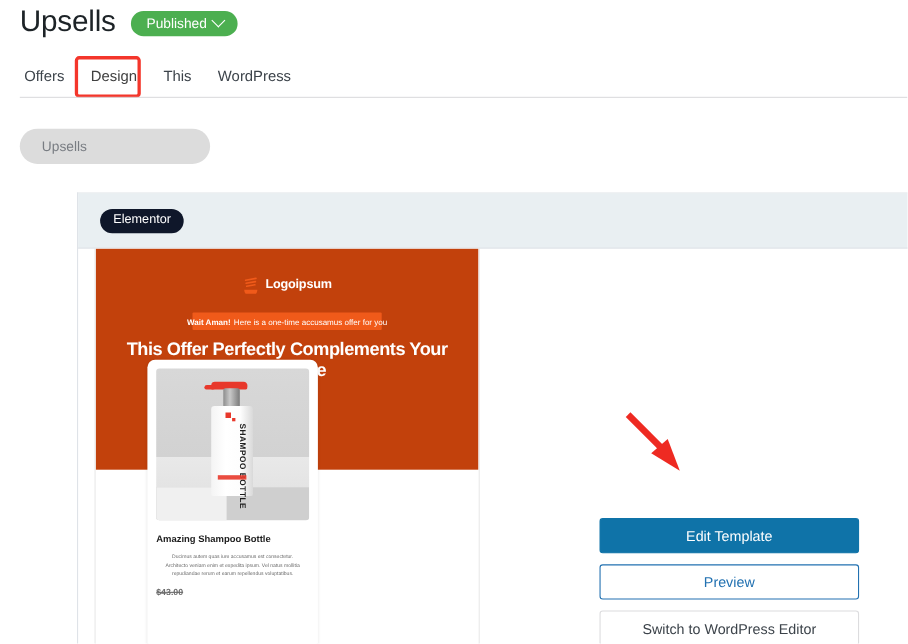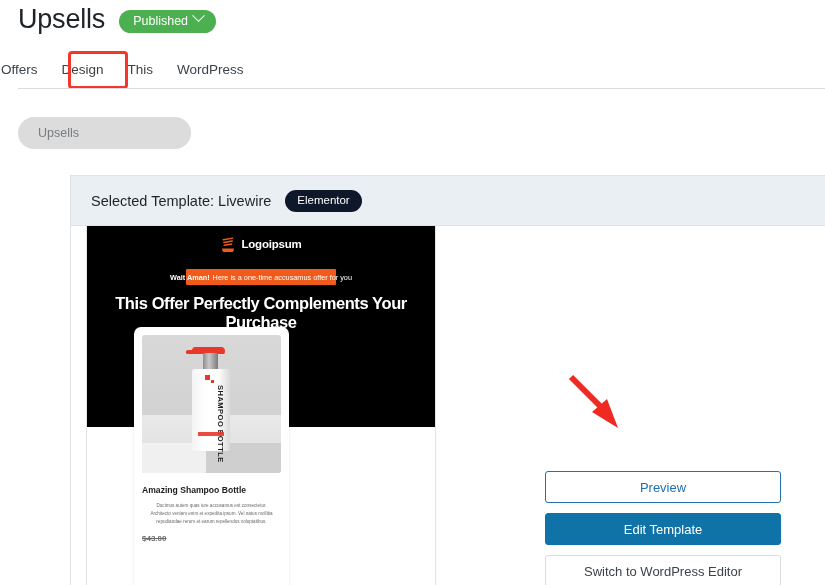--- a/index.html
+++ b/index.html
@@ -15,35 +15,35 @@
   
   .page-header {
     position: absolute; left: 18px; top: 2px;
     display: flex; align-items: center; gap: 14px;
   }
   .page-title {
     font-size: 27px; font-weight: 400; color: #1d2327;
     letter-spacing: -0.2px; line-height: 34px;
   }
   .status-pill {
-    display: inline-flex; gap: 6px;
+    display: inline-flex; align-items: center; gap: 6px;
     background: #4caf50; color: #ffffff;
     border-radius: 14px; padding: 4px 13px 5px 14px;
     font-size: 12.5px; line-height: 14px; margin-top: 5px;
     cursor: pointer;
   }
   .caret-down {
     display: inline-block; width: 9px; height: 9px;
     border-right: 1.6px solid #fff; border-bottom: 1.6px solid #fff;
     transform: rotate(45deg) translate(-2px,-2px);
   }
 
   
   .tabs {
-    position: absolute; left: 1px; top: 56px;
+    position: absolute; left: 22px; top: 56px;
     display: flex; align-items: flex-start; gap: 0;
   }
   .tab {
     font-size: 13.5px; color: #3c434a; padding: 6px 12px 8px 12px;
     cursor: pointer; white-space: nowrap; position: relative;
   }
   .tab:first-child { padding-left: 0; }
   .tab.active { color: #404040; }
   .tab-highlight {
     position: absolute; left: 68px; top: 51px;
@@ -102,35 +102,35 @@
   }
 
   
   .preview {
     position: absolute; left: 16px; top: 0;
     width: 348px; height: 379px;
     background: #ffffff; overflow: hidden;
   }
   .banner {
     position: relative; width: 348px; height: 201px;
-    background: #000000;
-    padding-top: 5px;
+    background: #c2410c;
+    padding-top: 20px;
   }
   .logo-row {
     display: flex; align-items: center; justify-content: center; gap: 5px;
     height: 26px;
   }
   .logo-mark {
     position: relative; width: 16px; height: 16px;
   }
   .logo-text { color: #ffffff; font-size: 11.5px; font-weight: 700; letter-spacing: -0.2px; }
   .wait-bar {
     margin: 12px auto 0 auto;
     background: #f05a1a; color: #ffffff;
-    height: 16px; width: 150px;
+    height: 16px; width: 172px;
     border-radius: 1px;
     display: flex; align-items: center; justify-content: center;
     font-size: 7.3px; white-space: nowrap; gap: 3px;
   }
   .wait-bold { font-weight: 700; }
   .banner-headline {
     margin: 9px auto 0 auto; text-align: center;
     color: #ffffff; font-size: 16.5px; font-weight: 700;
     letter-spacing: -0.4px;
   }
@@ -255,21 +255,20 @@
   <div class="tab-highlight"></div>
   <div class="tabs-rule"></div>
 
   <div class="crumb-chip">
     <span>Upsells</span>
   </div>
 
   <div class="card">
 
     <div class="card-head">
-      <div class="card-head-title">Selected Template: Livewire</div>
       <div class="tag-pill">Elementor</div>
     </div>
 
     <div class="card-body">
       <div class="col-rule-left"></div>
       <div class="col-rule-right"></div>
 
       <div class="preview">
         <div class="banner">
 
@@ -304,22 +303,22 @@
             <div class="bottle-label-v">SHAMPOO BOTTLE</div>
             <div class="bottle-stripe"></div>
           </div>
           <div class="product-name">Amazing Shampoo Bottle</div>
           <div class="product-desc">Ducimus autem quas iure accusamus est consectetur. Architecto veniam enim et expedita ipsum. Vel natus mollitia repudiandae rerum et earum repellendus voluptatibus.</div>
           <div class="product-price">$43.00</div>
         </div>
       </div>
 
       <div class="actions">
+        <div class="btn btn-primary">Edit Template</div>
         <div class="btn btn-outline">Preview</div>
-        <div class="btn btn-primary">Edit Template</div>
         <div class="btn btn-ghost">Switch to WordPress Editor</div>
       </div>
     </div>
   </div>
 
   <div class="arrow-anno">
     <svg width="62" height="62" viewBox="0 0 62 62">
       <line x1="5" y1="5" x2="42" y2="42" stroke="#ee2a22" stroke-width="6" stroke-linecap="butt"></line>
       <polygon points="52,56 26,40 41,27" fill="#ee2a22"></polygon>
     </svg>

